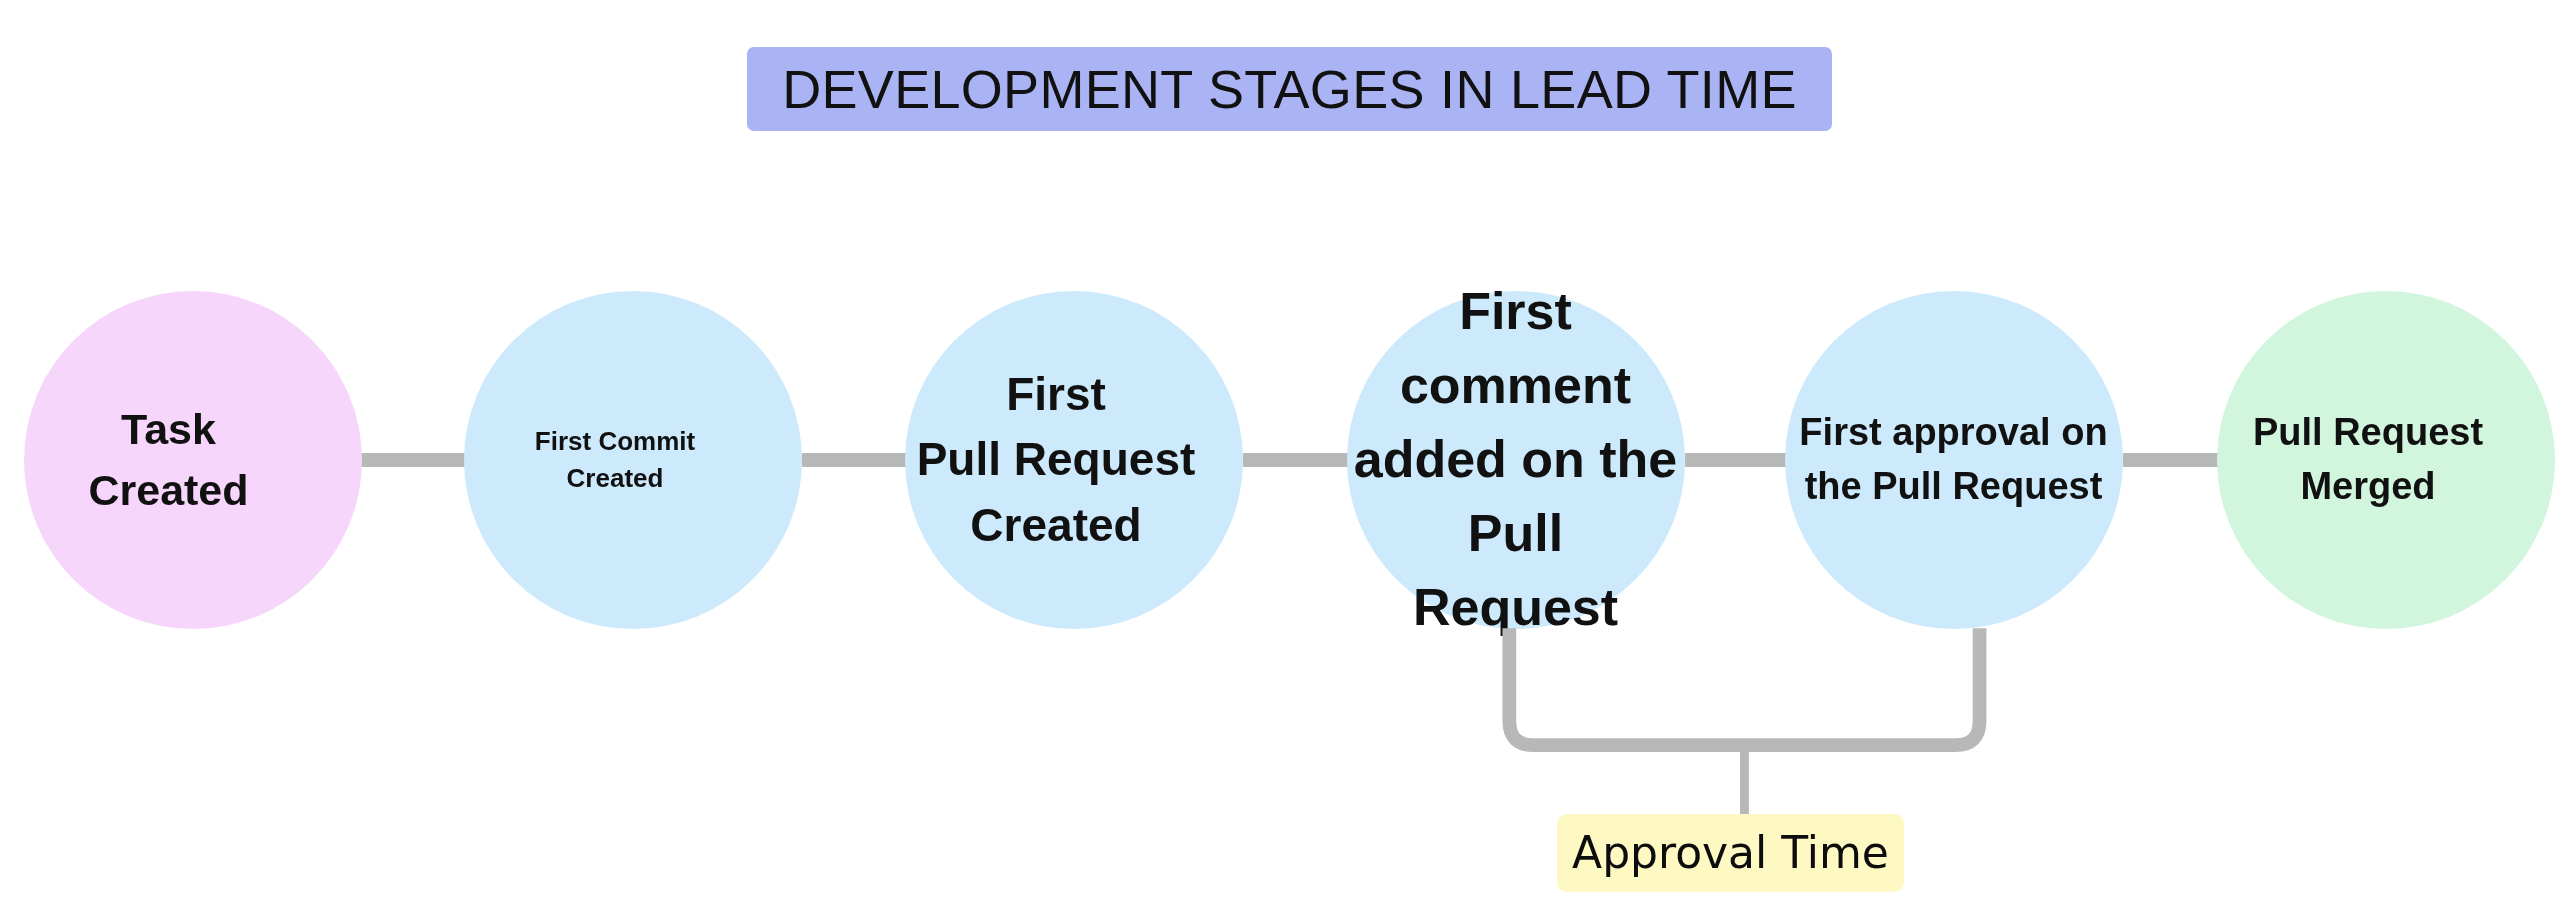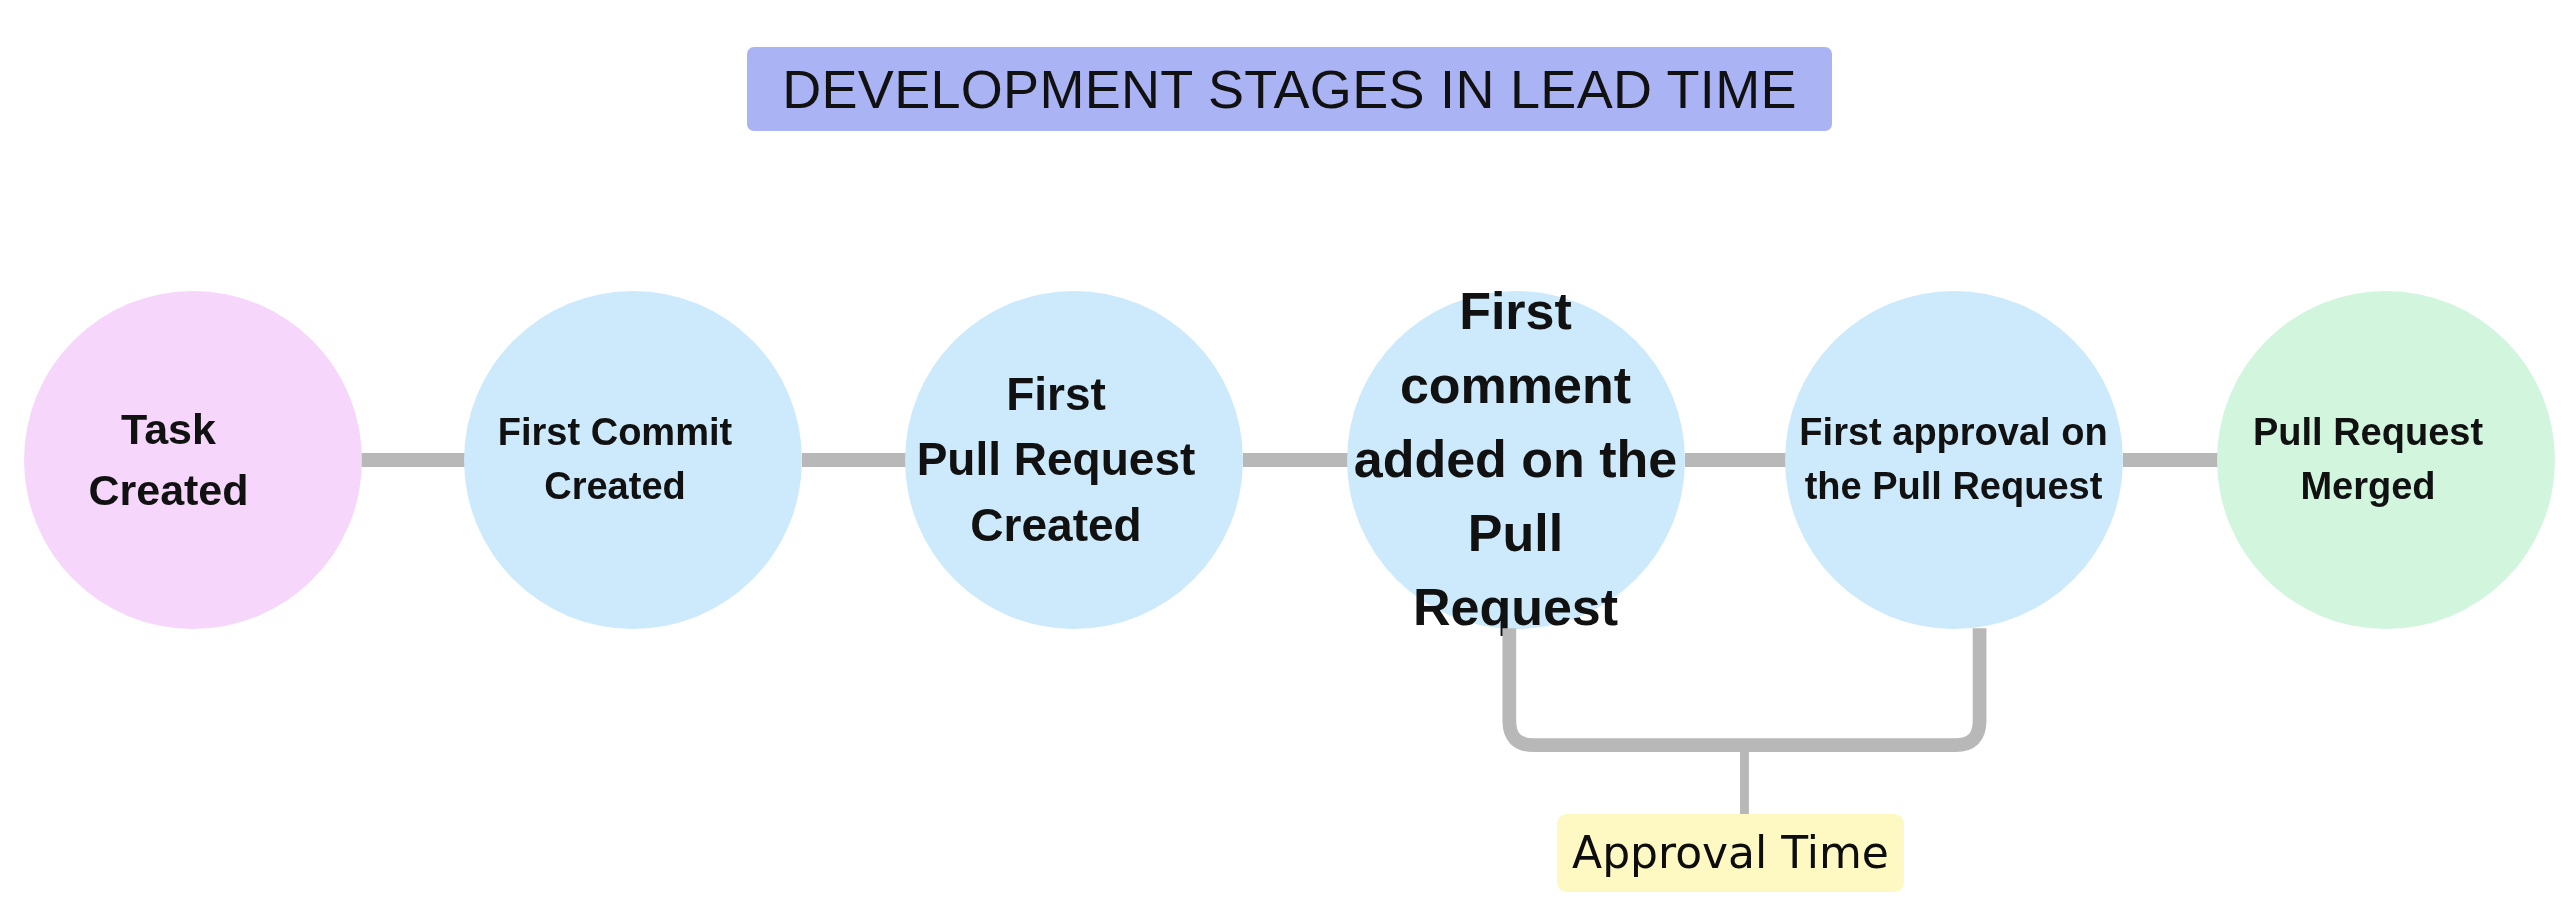--- a/index.html
+++ b/index.html
@@ -126,21 +126,21 @@
     <div class="connector" style="left:1243px; width:106px;"></div>
     <div class="connector" style="left:1685px; width:103px;"></div>
     <div class="connector" style="left:2123px; width:103px;"></div>
 
     <div class="node pink" style="left:24px; top:291px; width:338px; height:338px;">
       <span class="node-label" style="font-size:43px; width:289px;">Task
 Created</span>
     </div>
 
     <div class="node blue" style="left:464px; top:291px; width:338px; height:338px;">
-      <span class="node-label" style="font-size:38px; width:302px;">First Commit
+      <span class="node-label" style="font-size:26px; width:302px;">First Commit
 Created</span>
     </div>
 
     <div class="node blue" style="left:905px; top:291px; width:338px; height:338px;">
       <span class="node-label" style="font-size:46px; width:302px;">First
 Pull Request
 Created</span>
     </div>
 
     <div class="node blue" style="left:1347px; top:291px; width:338px; height:338px;">

